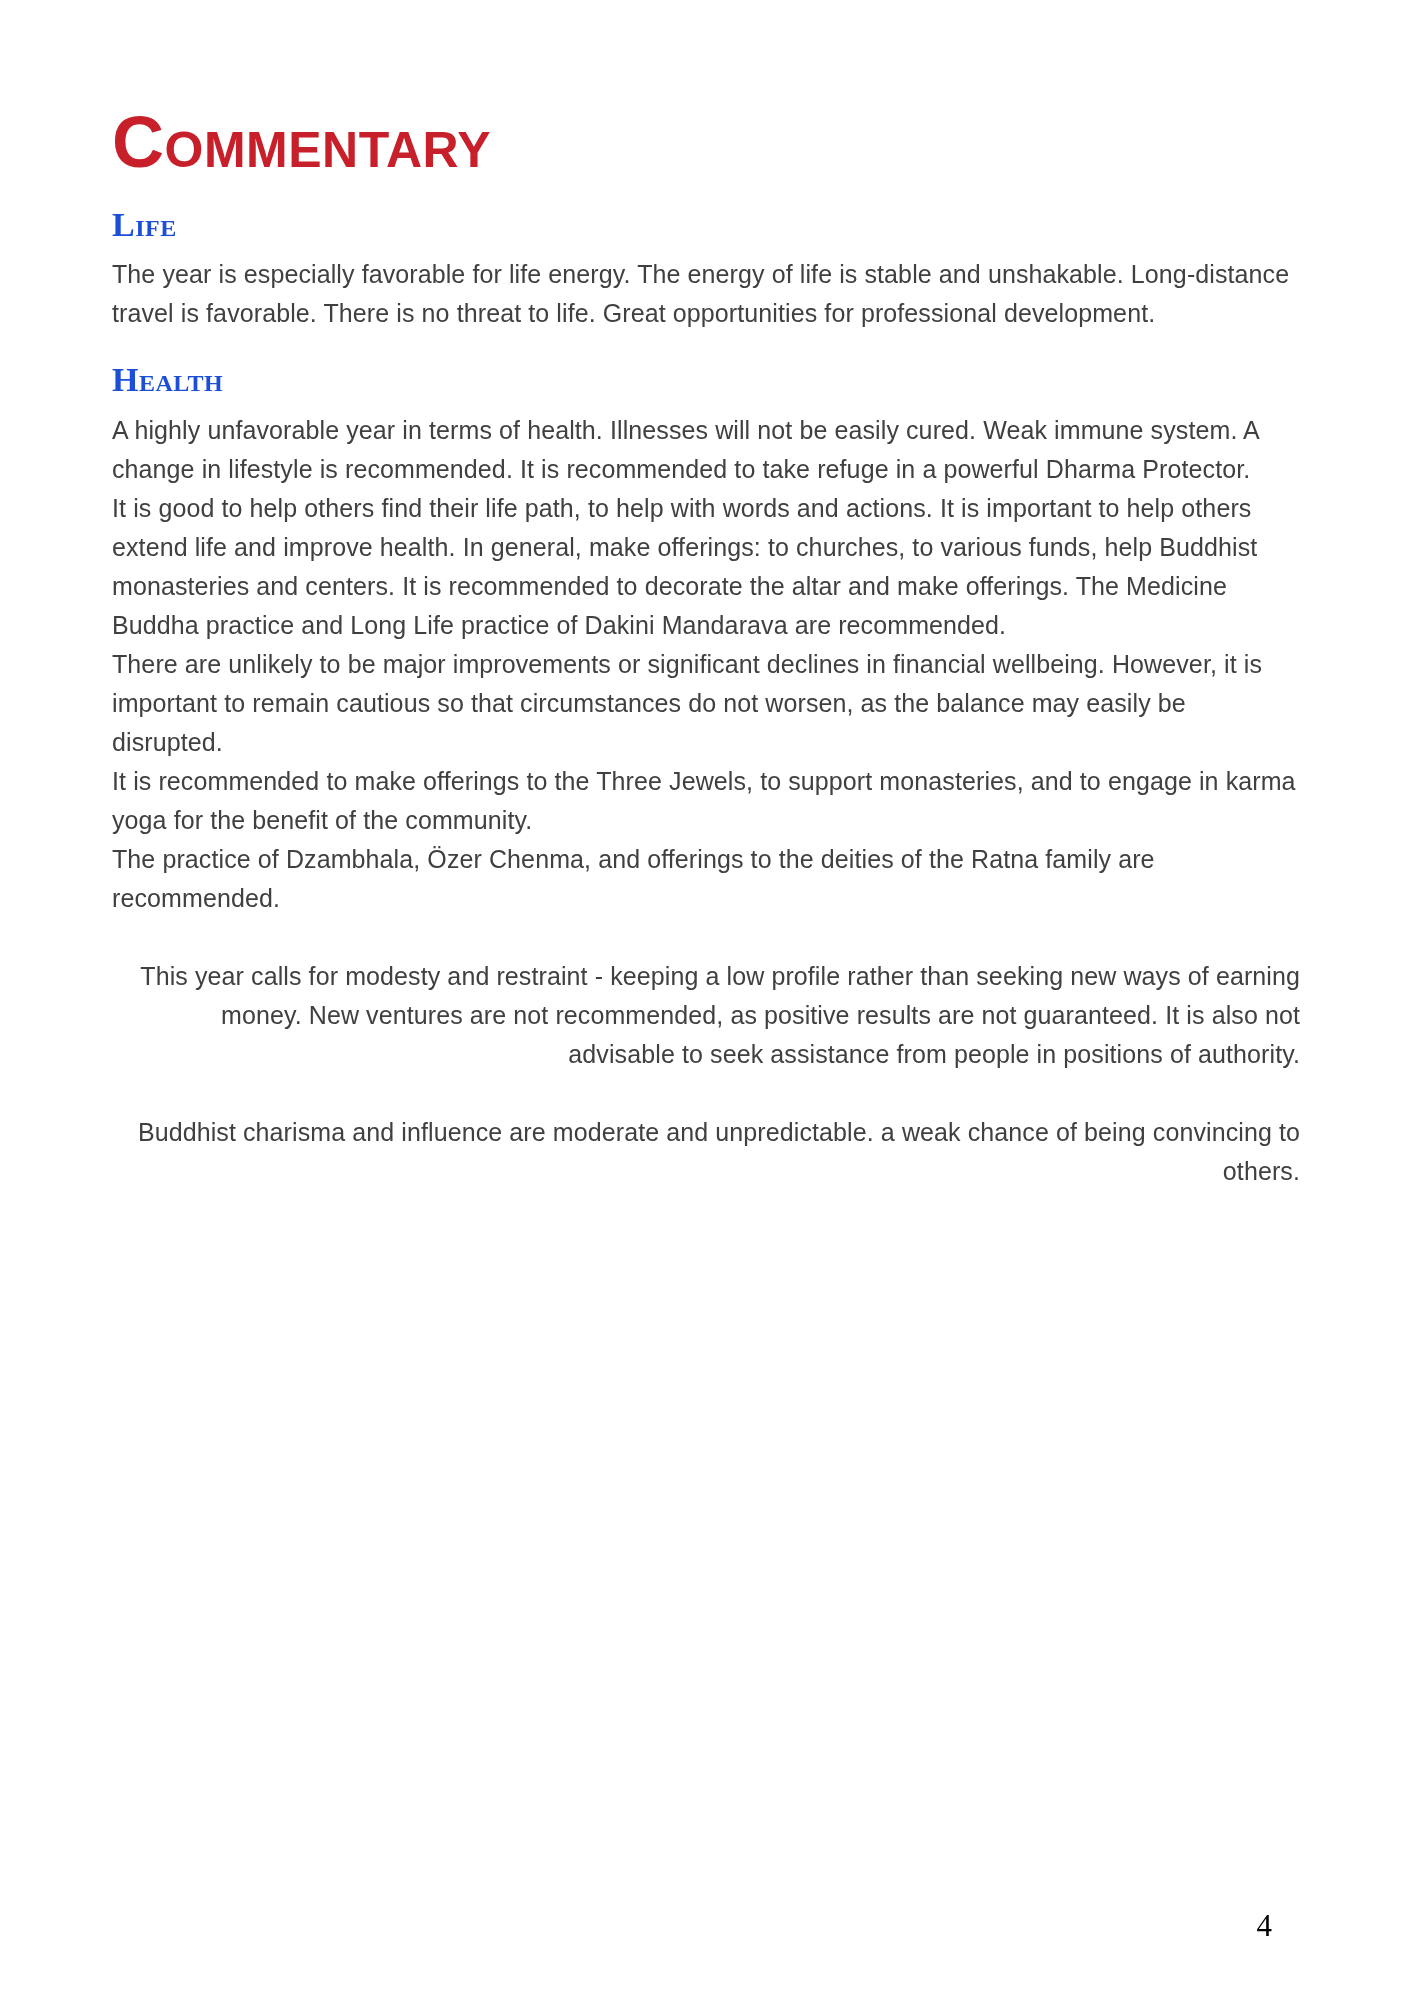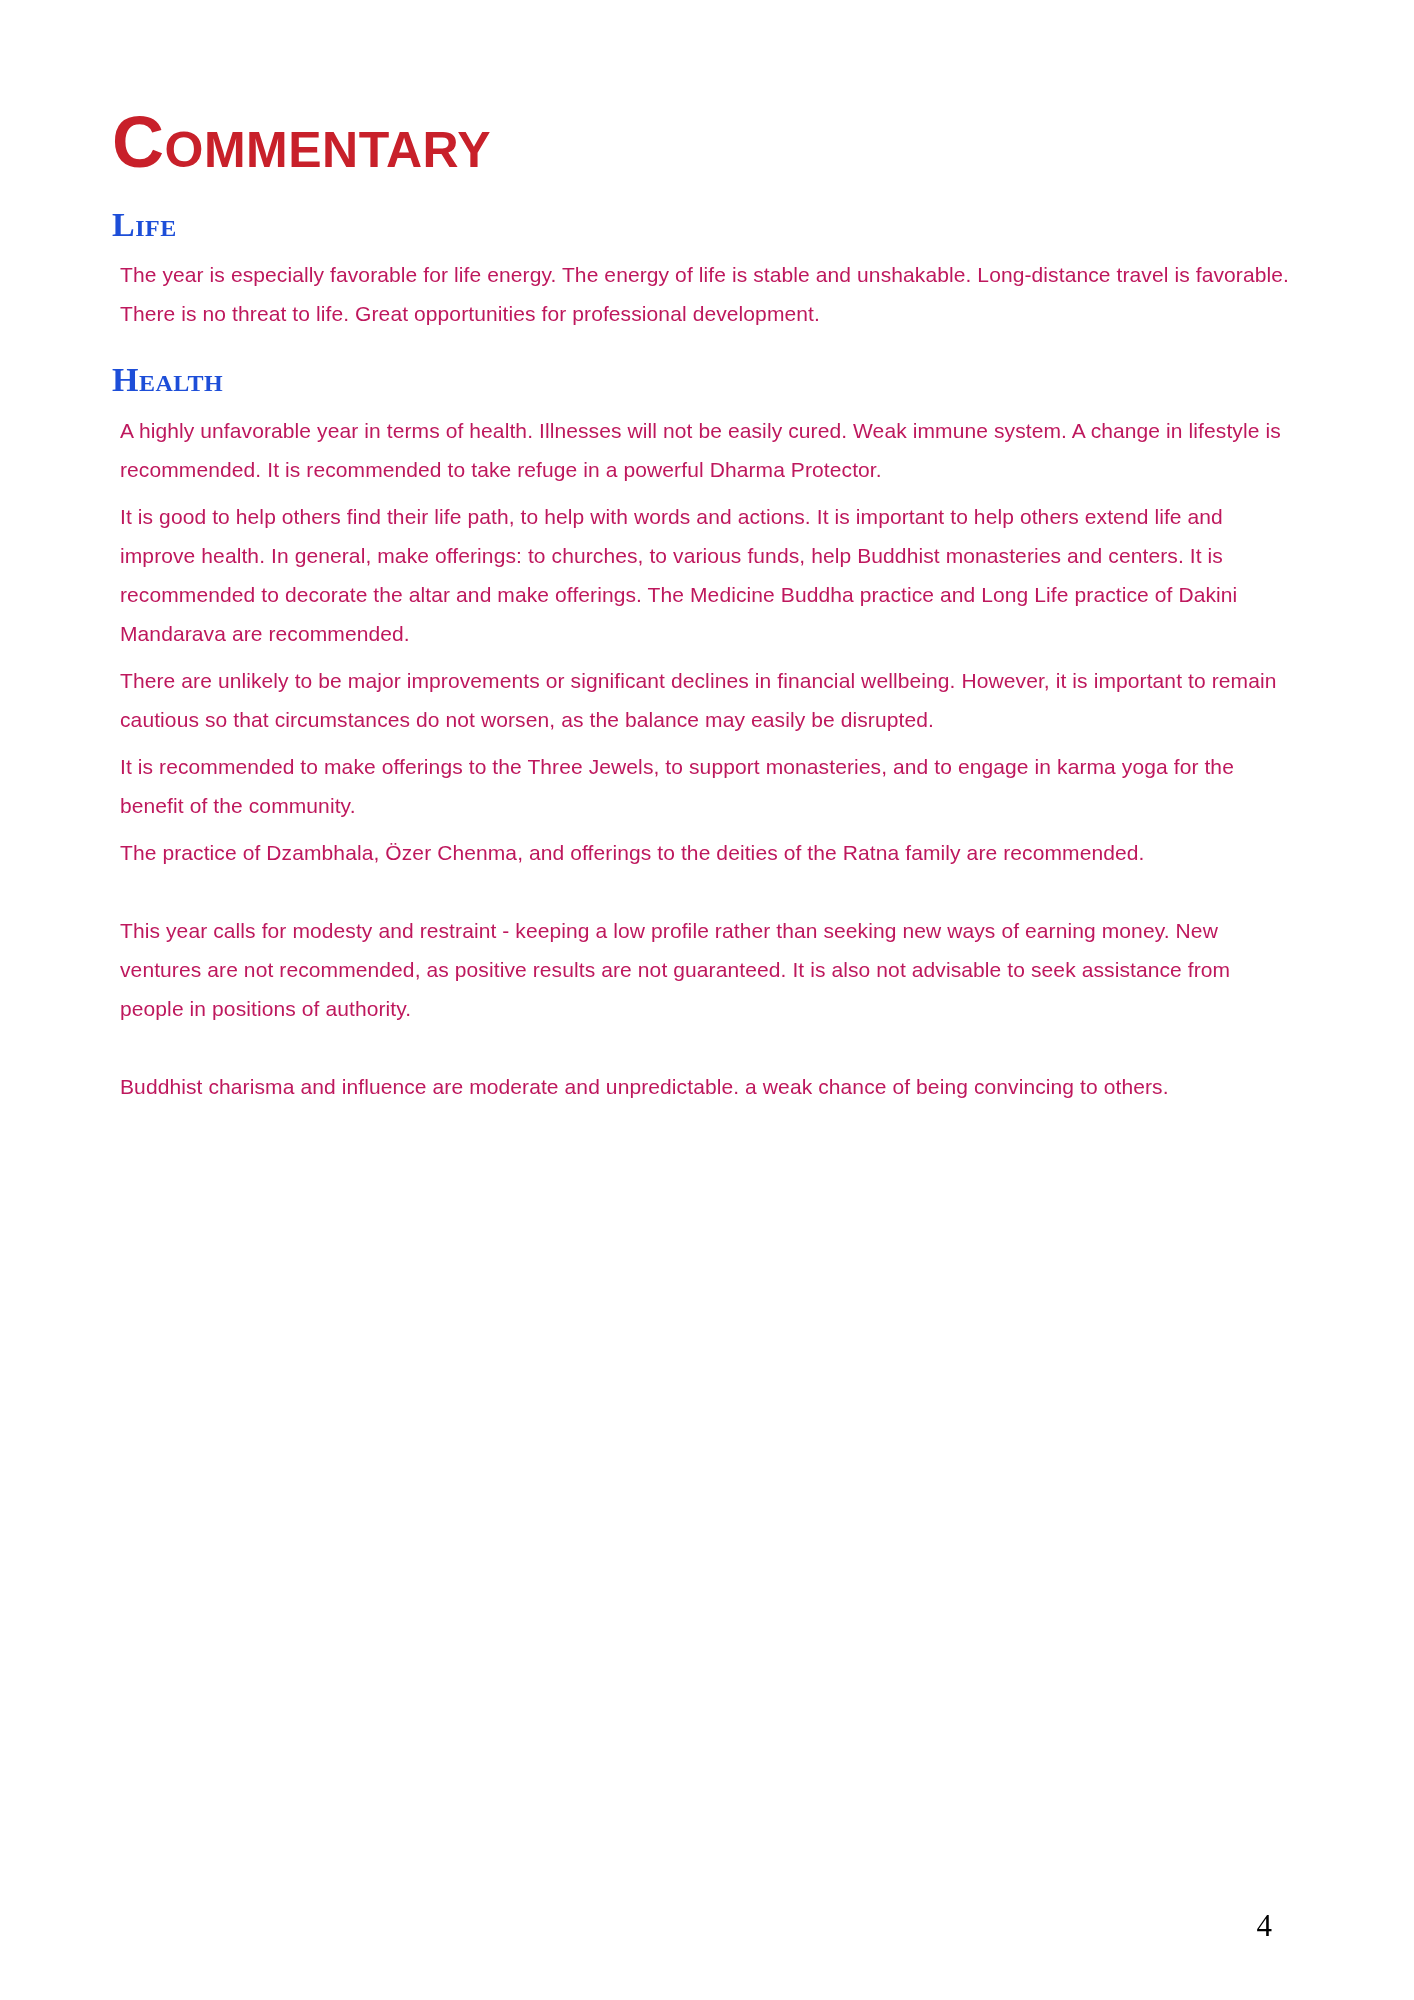--- a/index.html
+++ b/index.html
@@ -37,28 +37,29 @@
     font-family: "Liberation Serif", "DejaVu Serif", serif;
     font-variant: small-caps;
     font-weight: 700;
     font-size: 34px;
     line-height: 1.1;
     letter-spacing: 0.5px;
     color: #1d4ed8;
     margin: 28px 0 12px 0;
   }
   .body-para {
-    font-size: 21px;
+    font-size: 25px;
     line-height: 39px;
-    margin: 8px;
-    color: #be185d;
+    margin: 0;
+    color: #404040;
     letter-spacing: 0.1px;
   }
   .gap-before {
     margin-top: 39px;
+    text-align: right;
   }
   .page-number {
     position: absolute;
     right: 142px;
     bottom: 56px;
     font-family: "Liberation Serif", "DejaVu Serif", serif;
     font-size: 31px;
     color: #000000;
   }
 </style>

